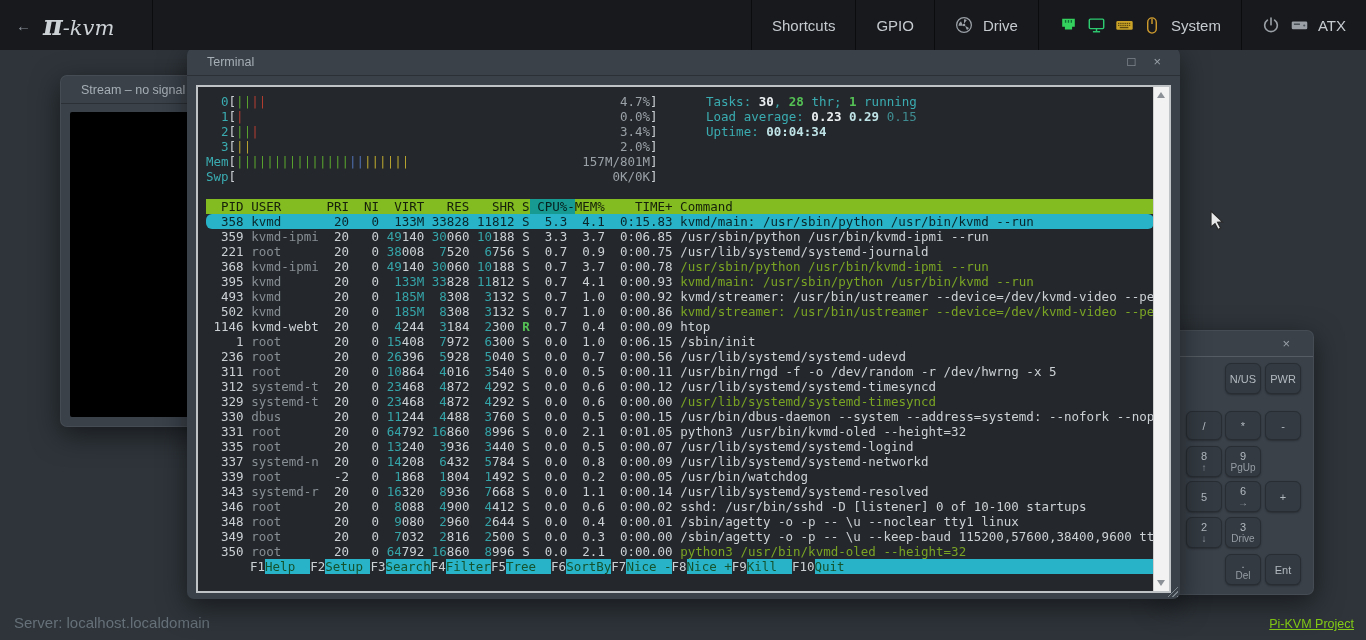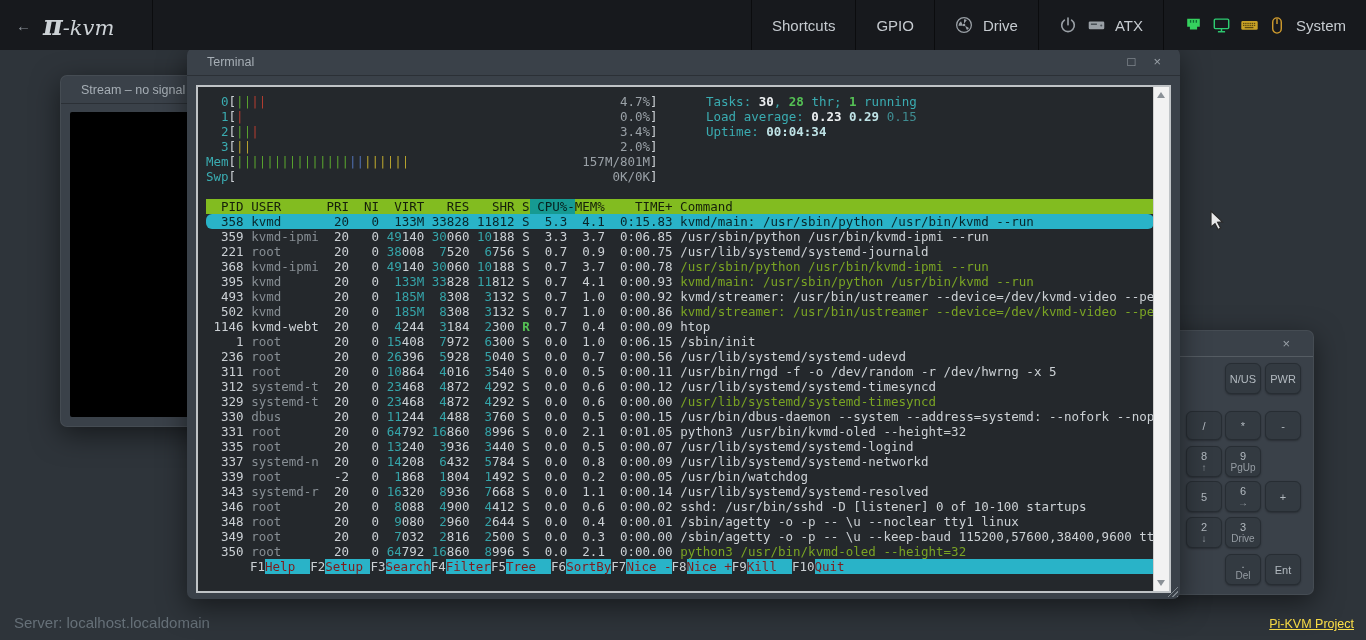--- a/index.html
+++ b/index.html
@@ -48,32 +48,32 @@
   .tn{color:#35a4a9;}
   .us{color:#878e94;}
   .cg{color:#7aa424;}
   .bg{color:#58a12e;} .br{color:#b03c30;} .by{color:#b6a22e;} .bb{color:#4f6fb0;}
   .th{background:#82bc20;color:#16200a;}
   .th .sort{background:#169a92;color:#07211f;}
   .sel{background:#29b3c8;color:#08262b;border-radius:6px;}
   .fnbar{display:flex;background:transparent;margin-left:44px;}
   .fnbar span{white-space:pre;}
   .fk{color:#ccd1d5;}
-  .fl{background:#29b3c8;color:#7f1d1d;text-align:right;}
+  .fl{background:#29b3c8;color:#14532d;text-align:right;}
   .ff{flex:1;background:#29b3c8;}
   
   .sb{position:absolute;top:0;right:0;bottom:0;width:15px;background:#f2f2f2;border-left:1px solid #d0d0d0;cursor:pointer;}
   .sb:before,.sb:after{content:"";position:absolute;left:3px;border-left:4px solid transparent;border-right:4px solid transparent;}
   .sb:before{top:5px;border-bottom:6px solid #8b9197;}
   .sb:after{bottom:5px;border-top:6px solid #8b9197;}
   .resize-handle{position:absolute;right:2px;bottom:2px;width:13px;height:13px;background:repeating-linear-gradient(135deg,transparent 0 2px,#7d858c 2px 3px);clip-path:polygon(100% 0,100% 100%,0 100%);cursor:nwse-resize;}
 
   
   .footer-server{position:absolute;left:14px;bottom:9px;color:#667078;font-size:15px;}
-  .footer-link{position:absolute;right:12px;bottom:9px;color:#fde047;font-size:12.5px;text-decoration:underline;cursor:pointer;}
+  .footer-link{position:absolute;right:12px;bottom:9px;color:#84cc16;font-size:12.5px;text-decoration:underline;cursor:pointer;}
 
   
   #cursor{position:absolute;left:1210px;top:210px;z-index:9;pointer-events:none;}
 </style>
 </head>
 <body>
 
 <header class="topbar">
   <div class="nav-left">
     <span class="back">←</span>
@@ -93,36 +93,20 @@
             <circle cx="10" cy="10" r="8.2" fill="none" stroke="#9aa0a6" stroke-width="1.4"></circle>
             <circle cx="10" cy="10" r="1.5" fill="#9aa0a6"></circle>
             <g fill="#9aa0a6">
               <path d="M10 8.6 10 3.6 A6.4 6.4 0 0 1 13.2 4.5 Z"></path>
               <path d="M11.2 10.7 15.5 13.2 A6.4 6.4 0 0 1 13.2 15.5 Z"></path>
               <path d="M8.8 10.7 4.5 13.2 A6.4 6.4 0 0 1 4.5 7.5 Z" transform="rotate(30 8.8 10.7)"></path>
             </g>
           </svg>
         </span>
         <span>Drive</span>
-      </div>
-      <div class="menu-item">
-        <span class="mi">
-          <svg width="18" height="18" viewBox="0 0 20 20">
-            <path d="M10 2.2v7.6" stroke="#9aa0a6" stroke-width="1.8" stroke-linecap="round"></path>
-            <path d="M6 4.6a7 7 0 1 0 8 0" fill="none" stroke="#9aa0a6" stroke-width="1.8" stroke-linecap="round"></path>
-          </svg>
-        </span>
-        <span class="mi">
-          <svg width="20" height="18" viewBox="0 0 22 20">
-            <rect x="2" y="6" width="18" height="9" rx="1.5" fill="#9aa0a6"></rect>
-            <rect x="4.5" y="8.2" width="7" height="1.8" fill="#4a5157"></rect>
-            <circle cx="16.5" cy="10.5" r="1.2" fill="#4a5157"></circle>
-          </svg>
-        </span>
-        <span>ATX</span>
       </div>
       <div class="menu-item">
         <span class="mi">
           <svg width="19" height="18" viewBox="0 0 20 20">
             <path d="M3 3h14v9h-3v3h-8v-3H3z" fill="#35d15e"></path>
             <g fill="#0e6b33">
               <rect x="6" y="4.5" width="1.5" height="3"></rect>
               <rect x="9.2" y="4.5" width="1.5" height="3"></rect>
               <rect x="12.4" y="4.5" width="1.5" height="3"></rect>
             </g>
@@ -156,20 +140,36 @@
           </svg>
         </span>
         <span class="mi">
           <svg width="16" height="19" viewBox="0 0 16 20">
             <rect x="3.5" y="2" width="9" height="16" rx="4.5" fill="none" stroke="#cf9b2e" stroke-width="1.5"></rect>
             <line x1="8" y1="2.5" x2="8" y2="8.5" stroke="#cf9b2e" stroke-width="1.5"></line>
           </svg>
         </span>
         <span>System</span>
       </div>
+      <div class="menu-item">
+        <span class="mi">
+          <svg width="18" height="18" viewBox="0 0 20 20">
+            <path d="M10 2.2v7.6" stroke="#9aa0a6" stroke-width="1.8" stroke-linecap="round"></path>
+            <path d="M6 4.6a7 7 0 1 0 8 0" fill="none" stroke="#9aa0a6" stroke-width="1.8" stroke-linecap="round"></path>
+          </svg>
+        </span>
+        <span class="mi">
+          <svg width="20" height="18" viewBox="0 0 22 20">
+            <rect x="2" y="6" width="18" height="9" rx="1.5" fill="#9aa0a6"></rect>
+            <rect x="4.5" y="8.2" width="7" height="1.8" fill="#4a5157"></rect>
+            <circle cx="16.5" cy="10.5" r="1.2" fill="#4a5157"></circle>
+          </svg>
+        </span>
+        <span>ATX</span>
+      </div>
     </nav>
 </header>
 
 <section class="window" id="stream-win">
   <div class="win-header">
     <span class="win-title">Stream – no signal</span>
   </div>
   <div class="stream-screen"></div>
 </section>
 

